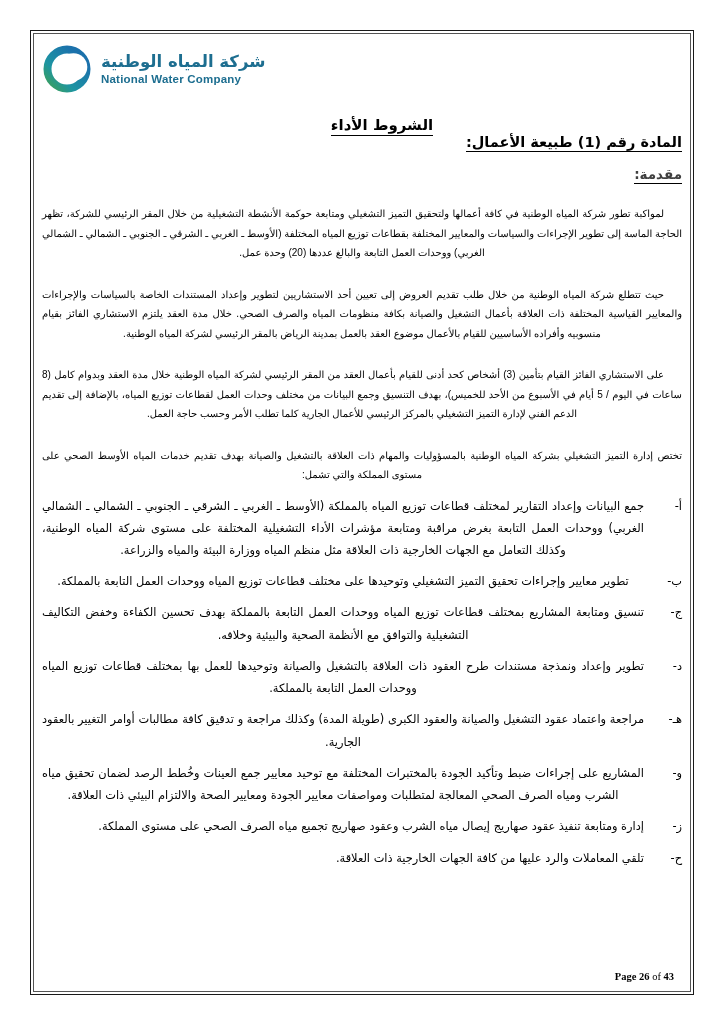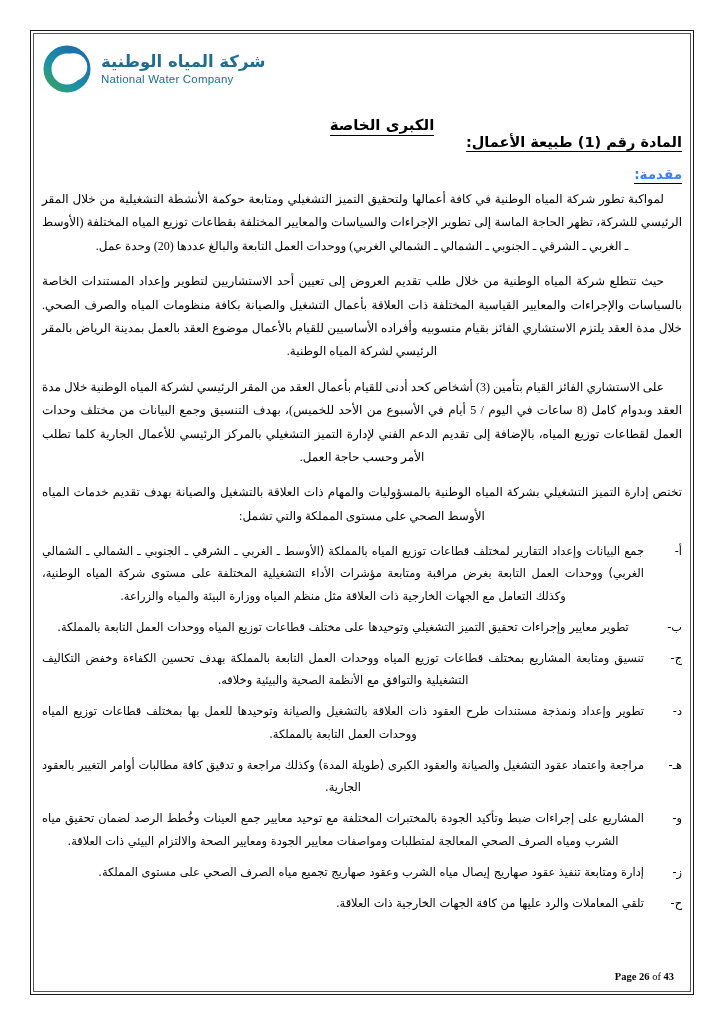--- a/index.html
+++ b/index.html
@@ -86,21 +86,21 @@
     font-family: "DejaVu Sans", sans-serif;
     font-size: 16.5px;
     font-weight: 700;
     color: #1d6e90;
     letter-spacing: 0px;
     direction: rtl;
   }
   .logo-en {
     font-family: "Liberation Sans", sans-serif;
     font-size: 11.5px;
-    font-weight: 400;
+    font-weight: 700;
     color: #1d6e90;
     letter-spacing: 0.2px;
     direction: ltr;
     margin-top: 2px;
   }
 
   
   .doc-title {
     text-align: center;
     font-family: "DejaVu Sans", sans-serif;
@@ -127,39 +127,39 @@
   .article-title span {
     border-bottom: 1.3px solid #000;
     padding-bottom: 1px;
   }
 
   .section-heading {
     text-align: right;
     font-family: "DejaVu Sans", sans-serif;
     font-size: 13.5px;
     font-weight: 700;
-    color: #3b82f6;
+    color: #404040;
     margin-top: 16px;
     direction: rtl;
   }
   .section-heading span {
     border-bottom: 1.2px solid #000;
     padding-bottom: 1px;
   }
 
   
   .para {
     direction: rtl;
     text-align: justify;
     text-align-last: center;
-    font-family: Liberation Serif, serif;
-    font-size: 12px;
+    font-family: Liberation Sans, sans-serif;
+    font-size: 10px;
     line-height: 1.95;
     color: #000;
-    margin-top: 6px;
+    margin-top: 22px;
     text-indent: 18px;
   }
   .para.no-indent { text-indent: 0; }
 
   
   .lettered-list {
     margin: 9px 0 0 0;
     padding: 0;
     list-style: none;
     direction: rtl;
@@ -240,21 +240,21 @@
           </svg>
         </div>
         <div class="logo-wordmark">
           <div class="logo-ar">شركة المياه الوطنية</div>
           <div class="logo-en">National Water Company</div>
         </div>
       </div>
     </div>
 
     <div class="doc-title">
-      <span>الكبرى الخاصة</span>
+      <span>الشروط الأداء</span>
     </div>
 
     <div class="article-title">
       <span>المادة رقم (1) طبيعة الأعمال:</span>
     </div>
 
     <div class="section-heading">
       <span>مقدمة:</span>
     </div>
 

